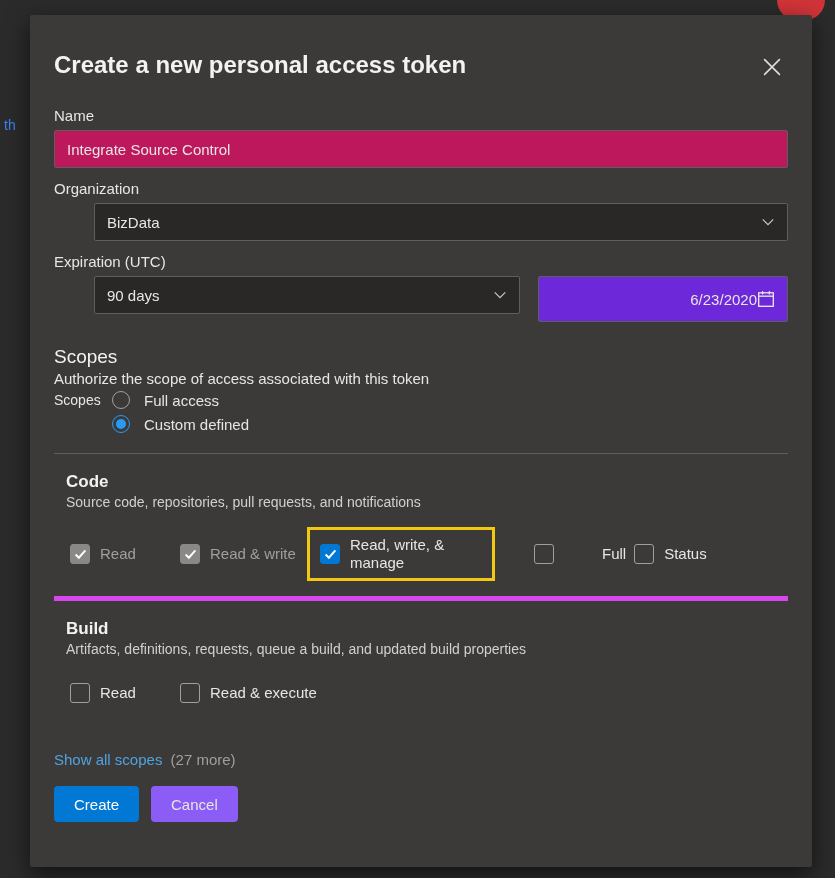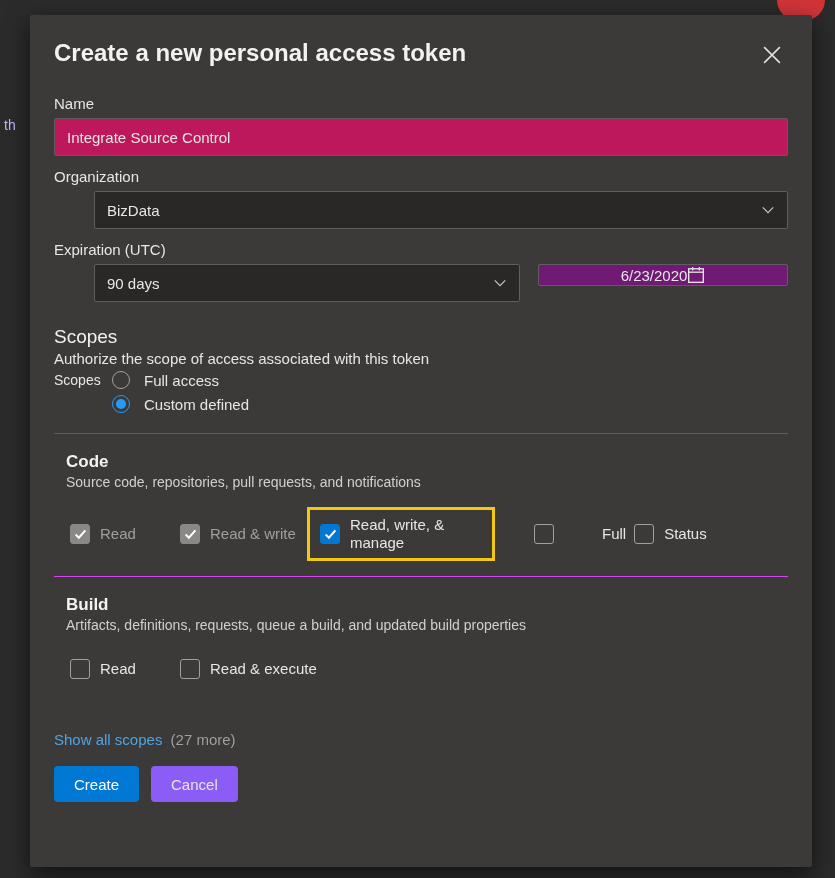--- a/index.html
+++ b/index.html
@@ -14,21 +14,21 @@
     .backdrop {
       position: absolute;
       top: 0; left: 0;
       width: 100%; height: 100%;
       background: #2b2b2b;
     }
     .backdrop-text {
       position: absolute;
       top: 113px;
       left: 0;
-      color: #c4b5fd;
+      color: #3b82f6;
       font-size: 14px;
       padding: 4px;
       text-align: right;
     }
     .backdrop-dot {
       position: absolute;
       top: 0;
       right: 10px;
       width: 48px;
       height: 20px;
@@ -42,21 +42,21 @@
       background: #3b3a39;
       border-radius: 2px;
       box-shadow: 0 8px 24px rgba(0,0,0,0.6);
       display: flex;
       flex-direction: column;
     }
     .modal-header {
       display: flex;
       justify-content: space-between;
       align-items: flex-start;
-      padding: 24px 24px 12px 24px;
+      padding: 36px 24px 12px 24px;
     }
     .modal-title {
       font-size: 24px;
       font-weight: 600;
       color: #f3f2f1;
     }
     .close-btn {
       width: 32px; height: 32px;
       display: flex;
       align-items: center;
@@ -109,30 +109,30 @@
     }
     .chev { width: 14px; height: 14px; color: #c8c6c4; }
     .exp-row {
       display: flex;
       gap: 18px;
     }
     .exp-row .select-wrap:first-child { flex: 1; }
     .exp-row .date-wrap { width: 250px; position: relative; }
     .date-input {
       width: 100%;
-      height: 22px;
-      background: #701a75;
+      height: 46px;
+      background: #6d28d9;
       border: 1px solid #605e5c;
       color: #e6e6e6;
       font-size: 15px;
       padding: 0 12px;
       border-radius: 2px;
       display: flex;
       align-items: center;
-      justify-content: center;
+      justify-content: flex-end;
       cursor: pointer;
     }
     .cal-icon { width: 18px; height: 18px; color: #e6e6e6; }
     .scope-section { margin-top: 24px; }
     .scope-title {
       font-size: 19px;
       font-weight: 400;
       color: #f3f2f1;
     }
     .scope-desc {
@@ -189,21 +189,21 @@
     }
     .scope-panel::-webkit-scrollbar-button {
       height: 18px;
       background: #3b3a39;
     }
     .scope-panel::-webkit-scrollbar-button:vertical:decrement {
       background: #3b3a39;
     }
     .scope-group {
       padding: 18px 12px 18px 12px;
-      border-bottom: 1px solid #d946ef;
+      border-bottom: 5px solid #d946ef;
     }
     .group-title {
       font-size: 17px;
       font-weight: 600;
       color: #f3f2f1;
     }
     .group-desc {
       font-size: 14px;
       color: #d2d0ce;
       margin-top: 2px;

